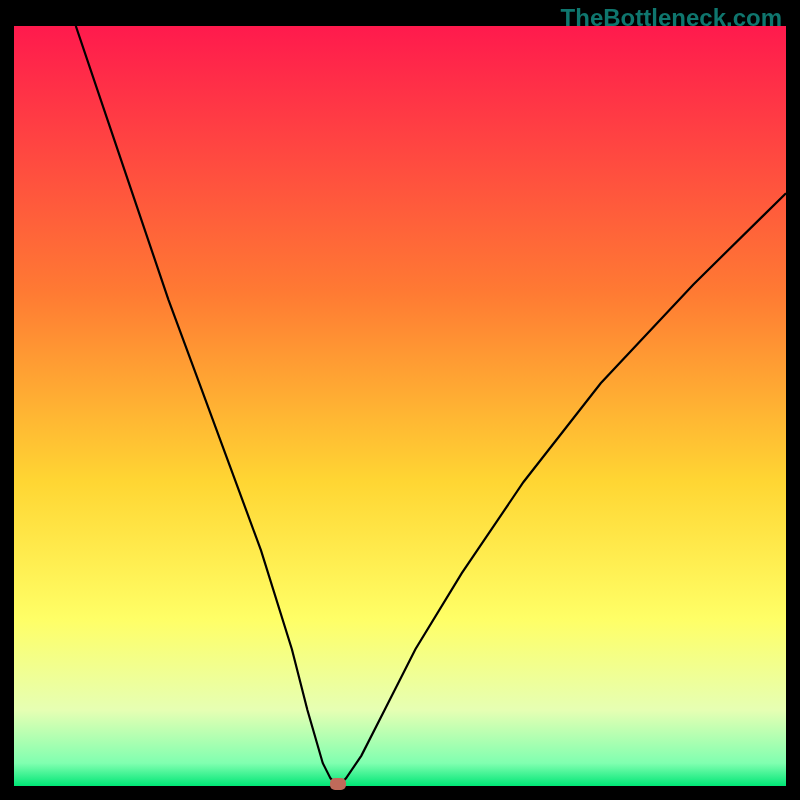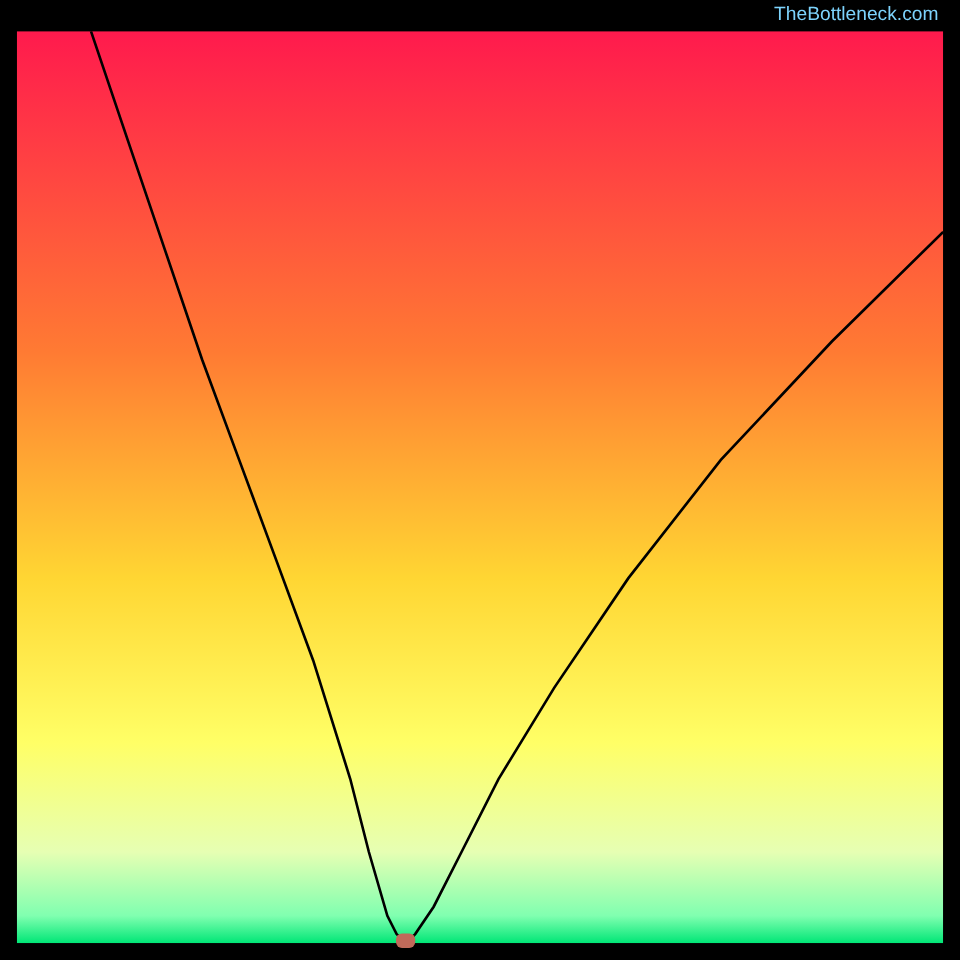--- a/index.html
+++ b/index.html
@@ -8,23 +8,24 @@
     width: 800px;
     height: 800px;
     background: #000;
     font-family: Arial, sans-serif;
     position: relative;
   }
   .watermark {
     position: absolute;
     top: 4px;
     right: 18px;
-    color: #7dd3fc;
-    font-size: 16px;
+    color: #0f766e;
+    font-size: 24px;
     z-index: 10;
+    font-weight: bold;
   }
   .plot-frame {
     position: absolute;
     top: 26px;
     left: 14px;
     width: 772px;
     height: 760px;
     background: #000;
   }
   .gradient-area {

